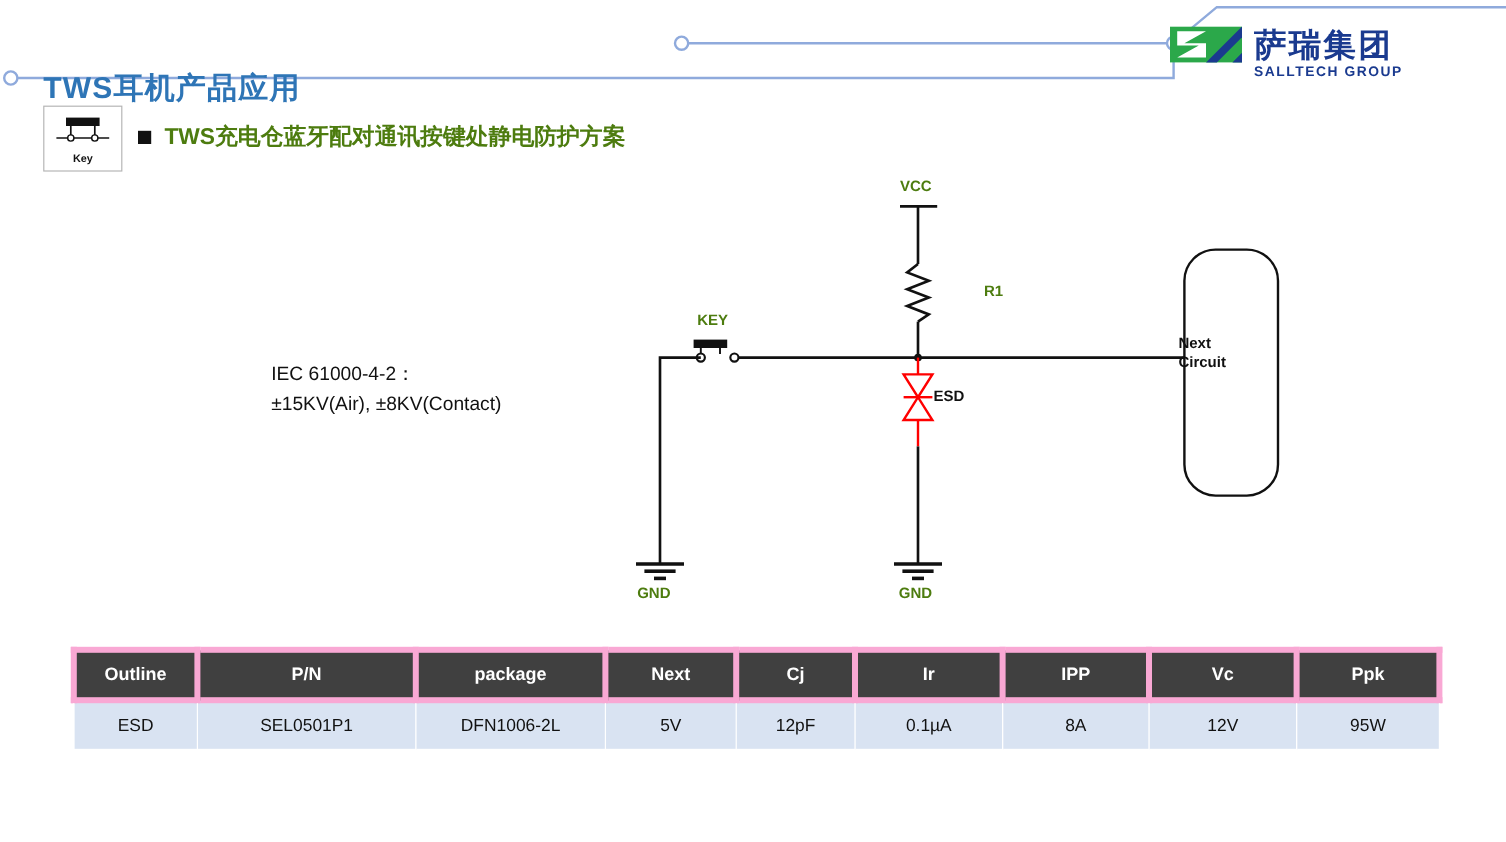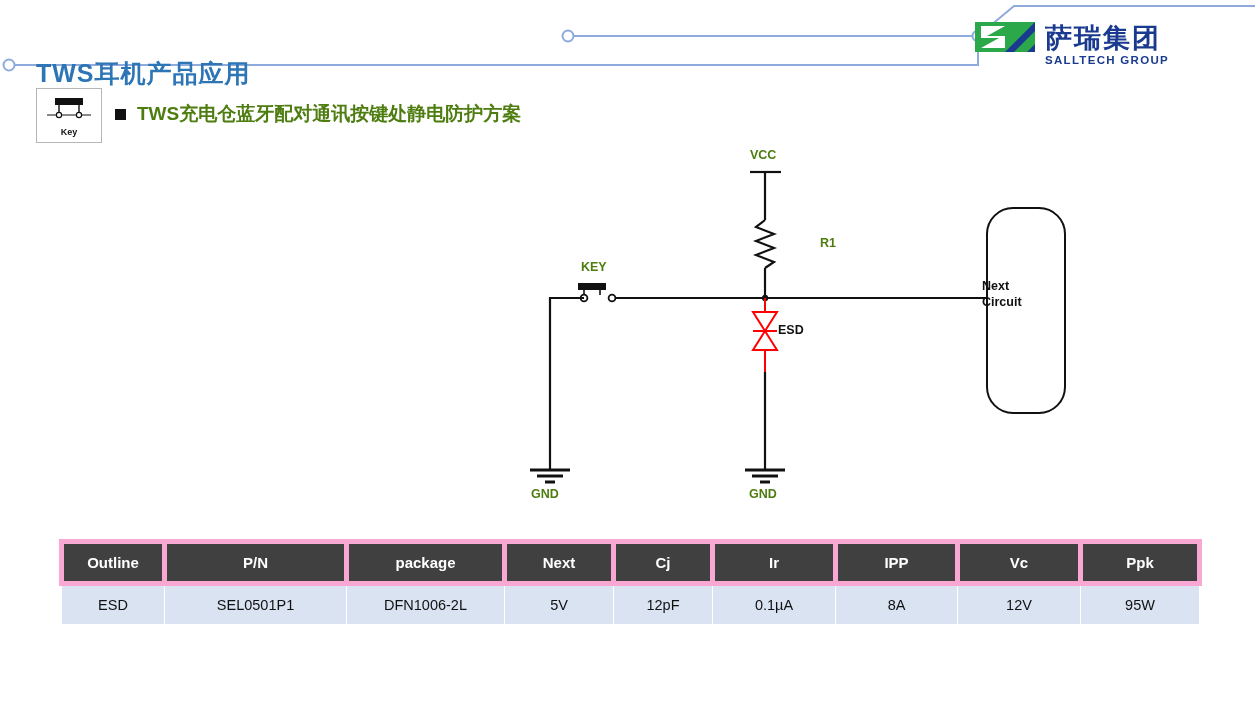--- a/index.html
+++ b/index.html
@@ -214,20 +214,22 @@
       <circle cx="42" cy="26" r="2.6" fill="#ffffff" stroke="#111111" stroke-width="1.2"></circle>
     </svg>
     <div class="kt-label">Key</div>
   </div>
 
   <div class="section-heading">
     <span class="bullet-square"></span>
     <span>TWS充电仓蓝牙配对通讯按键处静电防护方案</span>
   </div>
 
+  <div class="spec-note">IEC 61000-4-2：
+±15KV(Air), ±8KV(Contact)</div>
 
   <svg style="position:absolute; left:500px; top:140px;" width="600" height="380" viewBox="0 0 600 380">
 
     <line x1="265" y1="32" x2="265" y2="80" stroke="#111111" stroke-width="2.2"></line>
 
     <line x1="250" y1="32" x2="281" y2="32" stroke="#111111" stroke-width="2.2"></line>
 
     <polyline points="265,80 256,87 274,94 256,101 274,108 256,115 274,122 265,128" fill="none" stroke="#111111" stroke-width="2.2"></polyline>
 
     <line x1="265" y1="128" x2="265" y2="158" stroke="#111111" stroke-width="2.2"></line>

